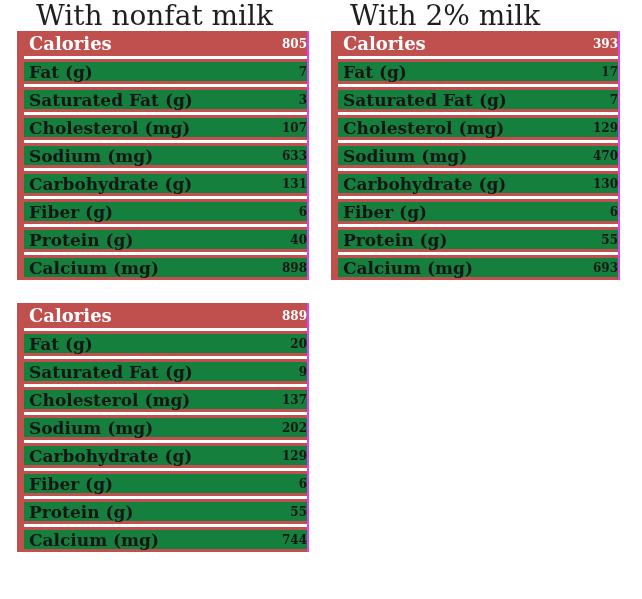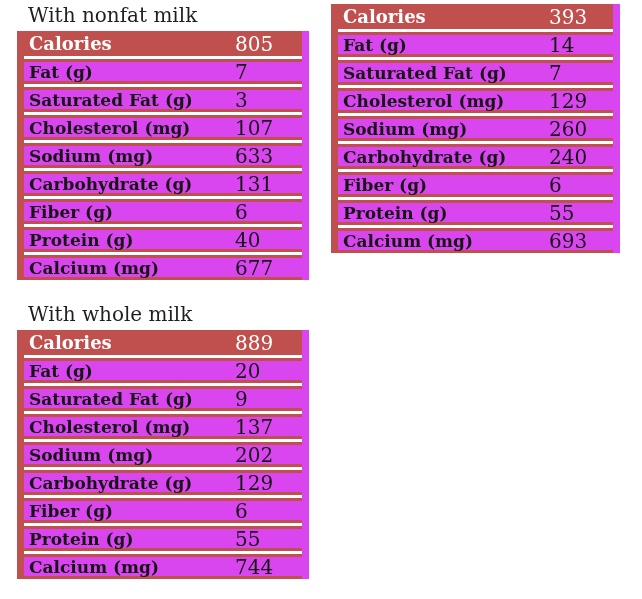--- a/index.html
+++ b/index.html
@@ -10,65 +10,66 @@
     background: #ffffff;
     font-family: "DejaVu Serif", serif;
     overflow: hidden;
   }
   .panel { position: absolute; }
   #panel-nonfat { left: 17px;  top: 4px;   width: 292px; }
   #panel-2pct   { left: 331px; top: 4px;   width: 289px; }
   #panel-whole  { left: 17px;  top: 303px; width: 292px; }
 
   .title {
-    font-size: 20px;
+    font-size: 28px;
     line-height: 23px;
     color: #1f1f1f;
-    margin: 0 0 4px 11px;
+    margin: 0 0 4px 19px;
     font-weight: normal;
     white-space: nowrap;
   }
 
   .ntable {
     border-left: 7px solid #c0504d;
-    border-right: 7px solid #d946ef;
+    border-right: 2px solid #d946ef;
   }
   .row {
     display: flex;
     align-items: center;
     box-sizing: border-box;
   }
   .hrow {
     height: 25px;
     background: #c0504d;
     color: #ffffff;
   }
   .drow {
     height: 25px;
     margin-top: 3px;
-    background: #d946ef;
+    background: #15803d;
     border-top: 3px solid #c0504d;
     border-bottom: 3px solid #c0504d;
     color: #161616;
   }
   .lbl {
     width: 211px;
     padding-left: 5px;
     box-sizing: border-box;
     font-weight: bold;
     font-size: 17px;
     white-space: nowrap;
     overflow: hidden;
   }
   .hrow .lbl { font-size: 18px; }
   .val {
     flex: 1;
-    font-weight: normal;
-    font-size: 20px;
+    font-weight: bold;
+    font-size: 12px;
     white-space: nowrap;
+    text-align: right;
   }
 </style>
 </head>
 <body>
 
 <div class="page">
 
   <section class="panel" id="panel-nonfat">
     <div class="title">With nonfat milk</div>
     <div class="ntable">
@@ -99,68 +100,68 @@
       <div class="row drow">
         <span class="lbl">Fiber (g)</span>
         <span class="val">6</span>
       </div>
       <div class="row drow">
         <span class="lbl">Protein (g)</span>
         <span class="val">40</span>
       </div>
       <div class="row drow">
         <span class="lbl">Calcium (mg)</span>
-        <span class="val">677</span>
+        <span class="val">898</span>
       </div>
     </div>
   </section>
 
   <section class="panel" id="panel-2pct">
+    <div class="title">With 2% milk</div>
     <div class="ntable">
       <div class="row hrow">
         <span class="lbl">Calories</span>
         <span class="val">393</span>
       </div>
       <div class="row drow">
         <span class="lbl">Fat (g)</span>
-        <span class="val">14</span>
+        <span class="val">17</span>
       </div>
       <div class="row drow">
         <span class="lbl">Saturated Fat (g)</span>
         <span class="val">7</span>
       </div>
       <div class="row drow">
         <span class="lbl">Cholesterol (mg)</span>
         <span class="val">129</span>
       </div>
       <div class="row drow">
         <span class="lbl">Sodium (mg)</span>
-        <span class="val">260</span>
+        <span class="val">470</span>
       </div>
       <div class="row drow">
         <span class="lbl">Carbohydrate (g)</span>
-        <span class="val">240</span>
+        <span class="val">130</span>
       </div>
       <div class="row drow">
         <span class="lbl">Fiber (g)</span>
         <span class="val">6</span>
       </div>
       <div class="row drow">
         <span class="lbl">Protein (g)</span>
         <span class="val">55</span>
       </div>
       <div class="row drow">
         <span class="lbl">Calcium (mg)</span>
         <span class="val">693</span>
       </div>
     </div>
   </section>
 
   <section class="panel" id="panel-whole">
-    <div class="title">With whole milk</div>
     <div class="ntable">
       <div class="row hrow">
         <span class="lbl">Calories</span>
         <span class="val">889</span>
       </div>
       <div class="row drow">
         <span class="lbl">Fat (g)</span>
         <span class="val">20</span>
       </div>
       <div class="row drow">

